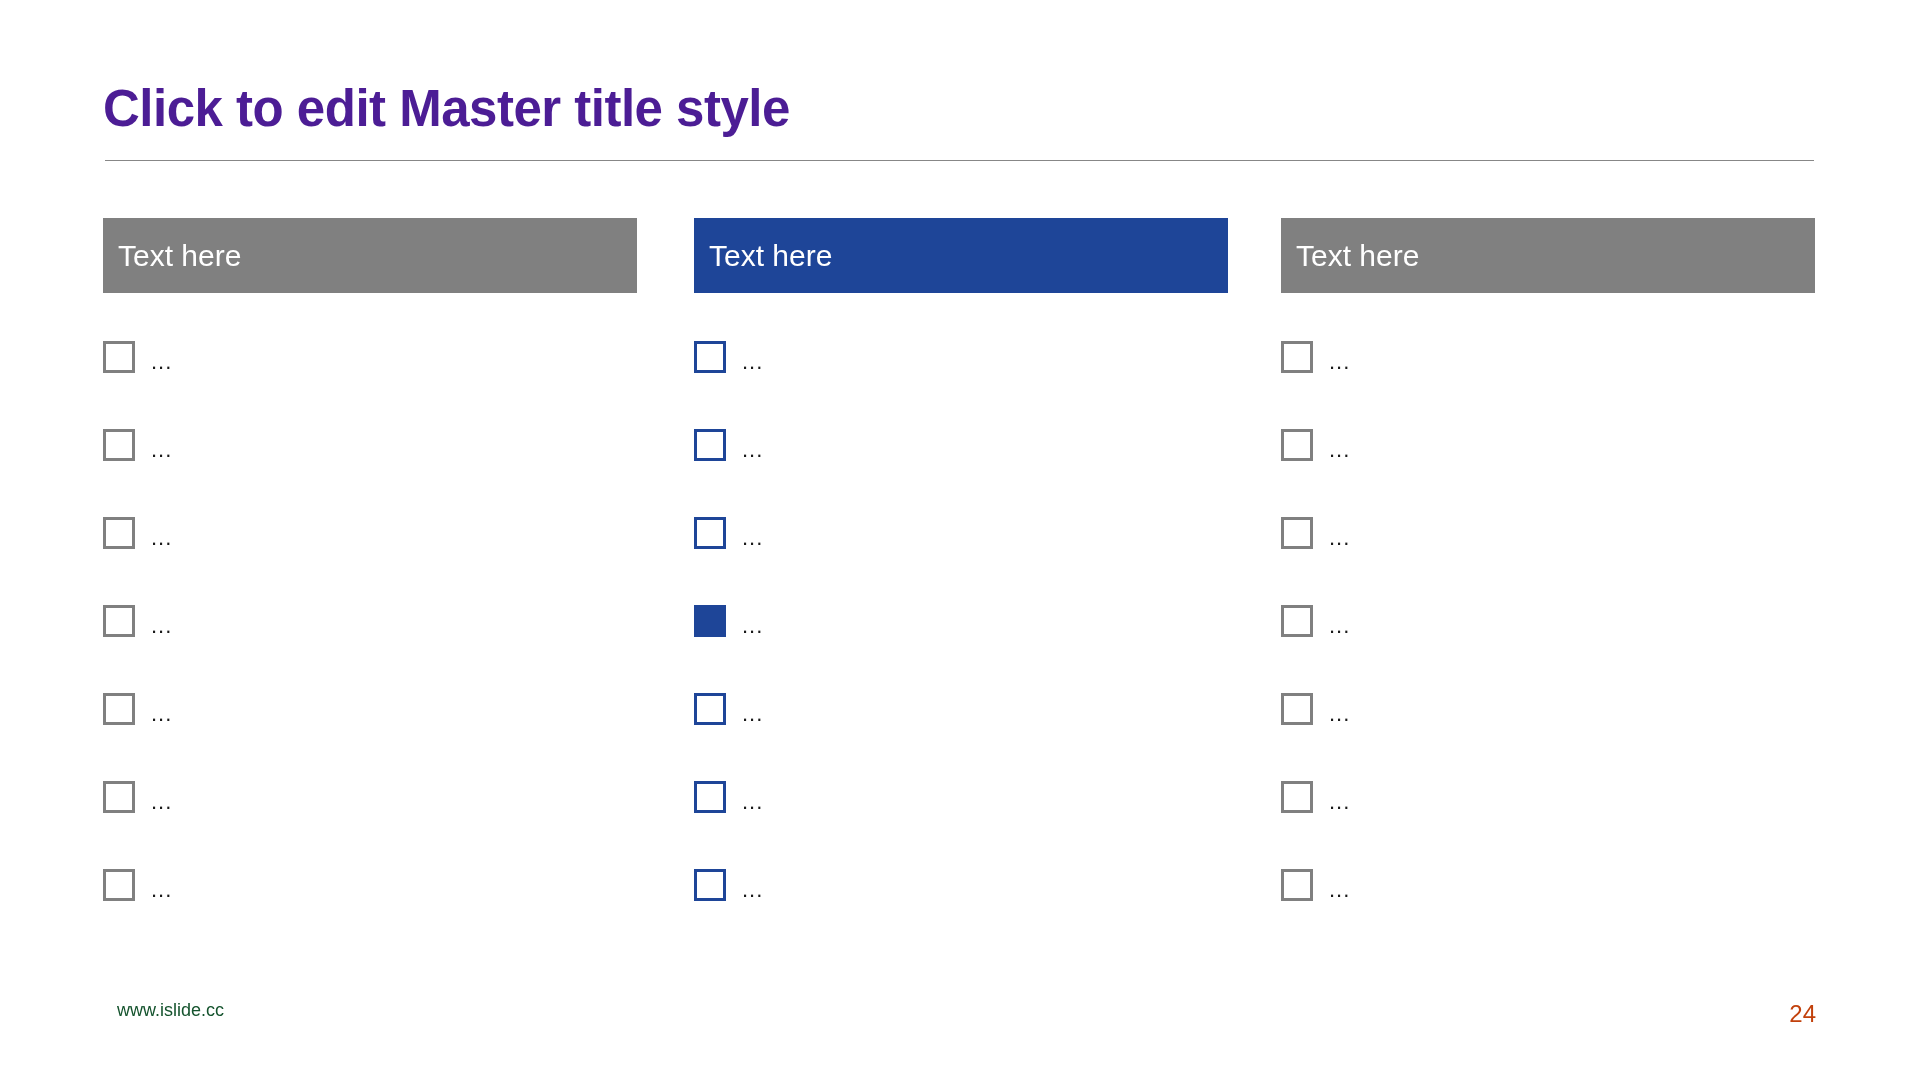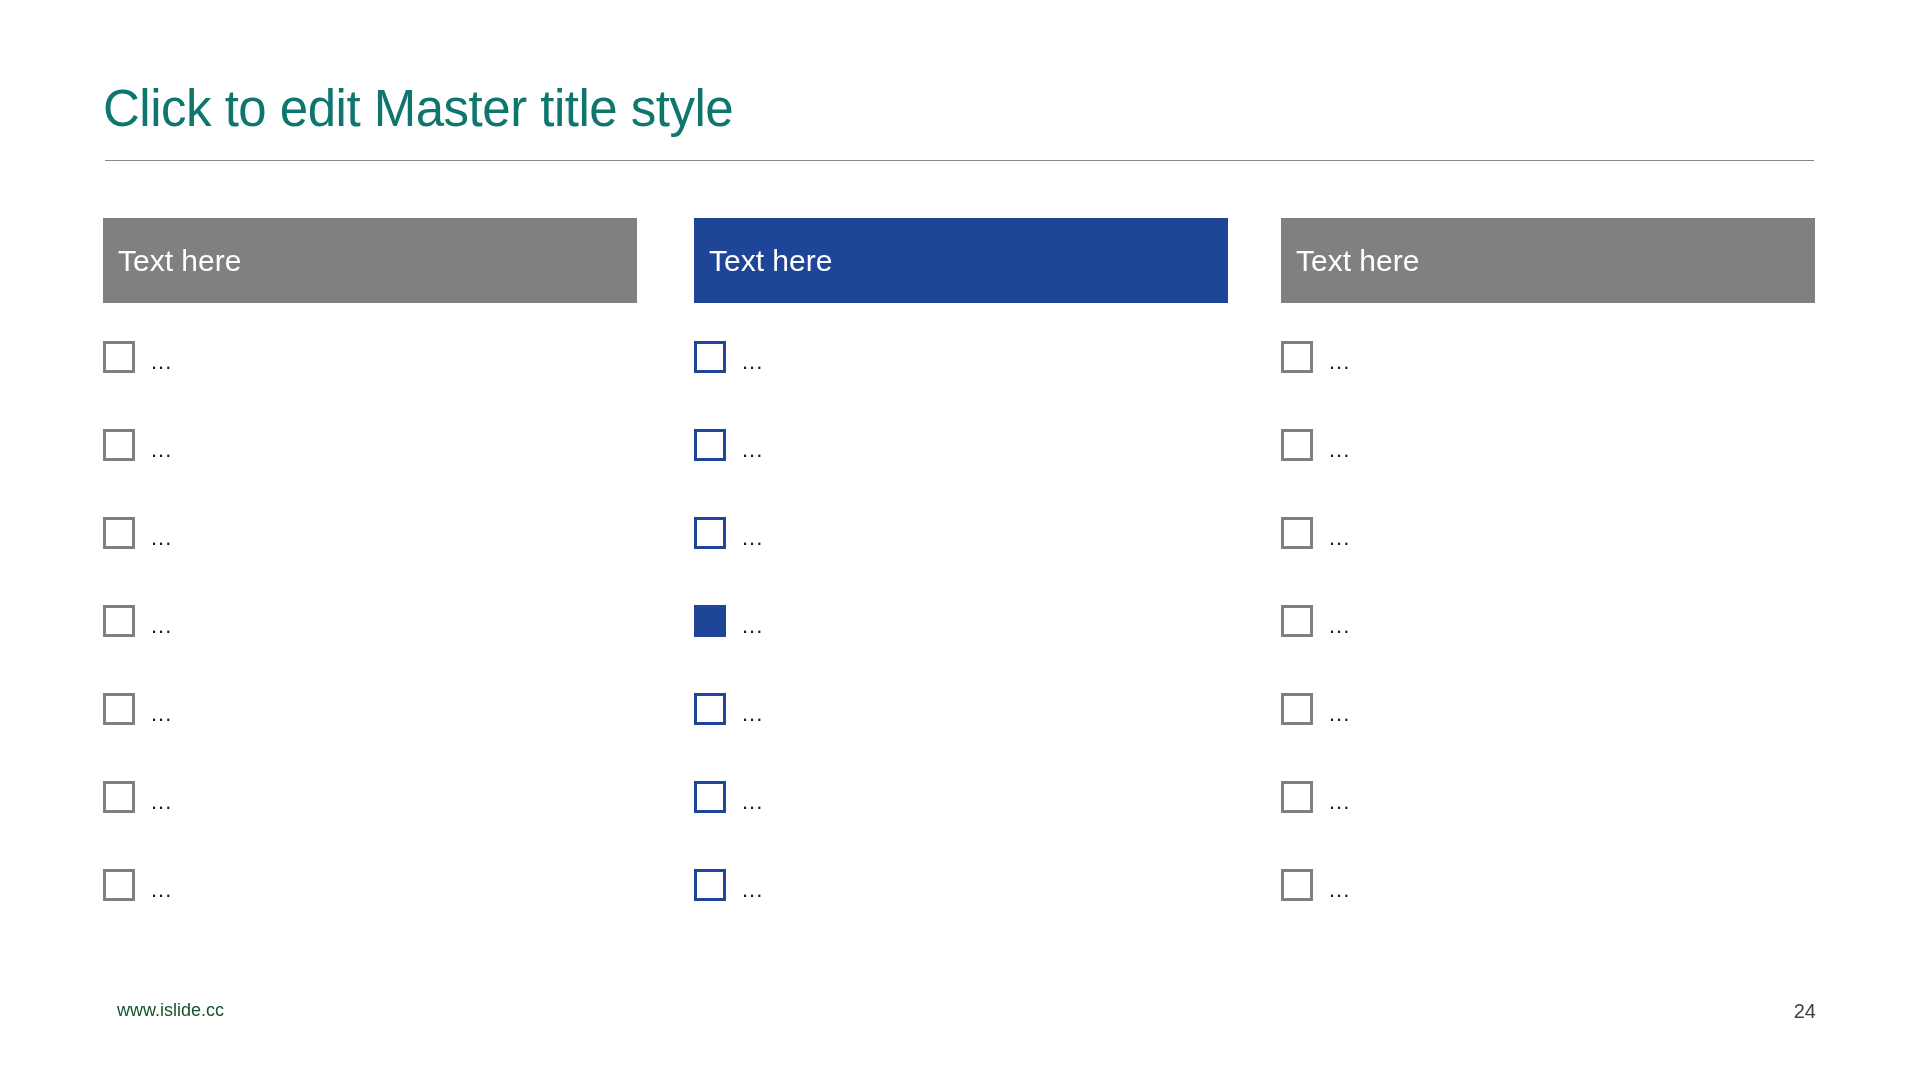--- a/index.html
+++ b/index.html
@@ -21,22 +21,22 @@
     height: 1080px;
     background: #ffffff;
   }
 
   
   .title {
     position: absolute;
     left: 103px;
     top: 82px;
     font-size: 51px;
-    font-weight: normal;
-    color: #0f766e;
+    font-weight: bold;
+    color: #4c1d95;
     letter-spacing: -0.5px;
     line-height: 1.05;
     white-space: nowrap;
   }
 
   .title-rule {
     position: absolute;
     left: 105px;
     top: 160px;
     width: 1709px;
@@ -58,21 +58,21 @@
     top: 218px;
     width: 534px;
   }
   .column.col-1 { left: 103px; }
   .column.col-2 { left: 694px; }
   .column.col-3 { left: 1281px; }
 
   .col-header {
     position: relative;
     width: 534px;
-    height: 85px;
+    height: 75px;
     box-sizing: border-box;
   }
   .col-header.gray { background: #808080; }
   .col-header.blue { background: #1e4598; }
 
   .col-header-label {
     position: absolute;
     left: 15px;
     top: 50%;
     transform: translateY(-50%);
@@ -125,22 +125,22 @@
     top: 1000px;
     font-size: 18px;
     color: #14532d;
     white-space: nowrap;
   }
 
   .footer-page {
     position: absolute;
     right: 104px;
     top: 1000px;
-    font-size: 20px;
-    color: #404040;
+    font-size: 24px;
+    color: #c2410c;
     white-space: nowrap;
   }
 </style>
 </head>
 <body>
 
 <div class="slide">
 
   <div class="title">Click to edit Master title style</div>
 

